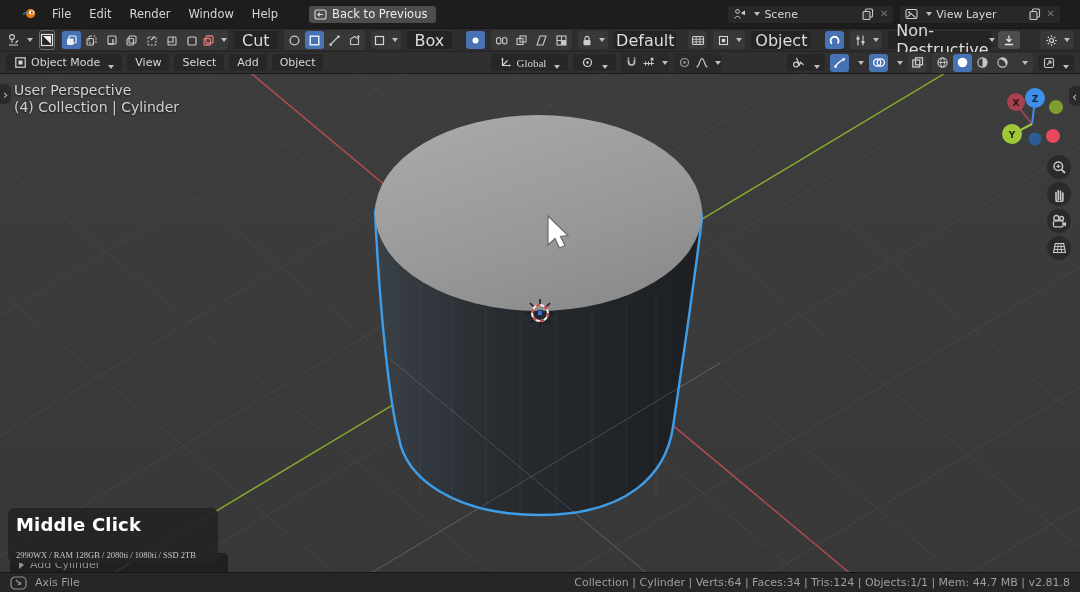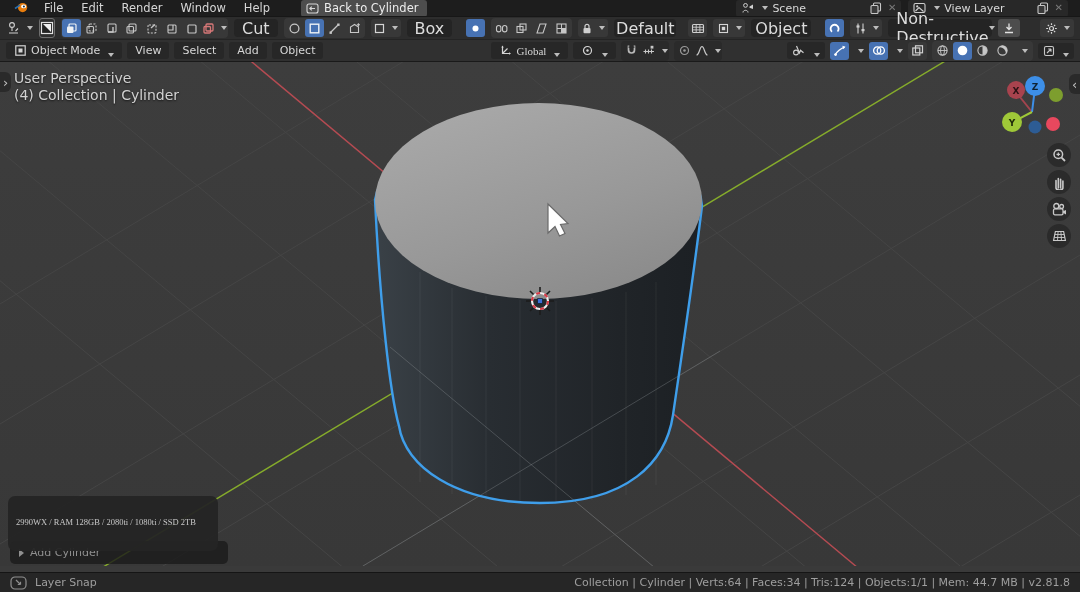--- a/index.html
+++ b/index.html
@@ -12,21 +12,21 @@
           border-top:4px solid #bdbdbd; margin-left:4px; flex:0 0 auto; }
   .ib { height:18px; min-width:19px; display:flex; align-items:center; justify-content:center;
         border-radius:3px; flex:0 0 auto; }
   .on { background:#4772b3; }
   .grp { display:flex; align-items:center; background:#383838; border-radius:4px; padding:1px; gap:1px; }
   .field { background:#242424; border-radius:4px; height:18px; display:flex; align-items:center;
            color:#dddddd; font-size:16px; padding:0 8px; }
   svg { display:block; }
 
   
-  .topbar { height:16px; background:#1d1d1d; display:flex; align-items:center; padding:0 12px;
+  .topbar { height:28px; background:#1d1d1d; display:flex; align-items:center; padding:0 20px;
             color:#d6d6d6; font-size:11.5px; flex:0 0 auto; }
   .menu { padding:2px 9px; border-radius:3px; cursor:default; }
   .backbtn { margin-left:22px; background:#4d4d4d; border-radius:3px; height:17px;
              display:flex; align-items:center; gap:5px; padding:0 9px 0 5px; color:#ececec; }
   .tb-right { margin-left:auto; display:flex; align-items:flex-end; gap:7px; }
   .selector { background:#282828; border-radius:3px; height:17px; display:flex; align-items:center;
               padding:0 5px; gap:4px; }
   .selector .val { font-size:11px; color:#d8d8d8; padding-right:28px; }
   .selector .scene-val { padding-right:60px; }
   .xmark { color:#7a7a7a; font-size:10px; line-height:1; padding-left:2px; }
@@ -94,21 +94,21 @@
     <span class="menu">Window</span>
     <span class="menu">Help</span>
 
     <span class="backbtn">
       <span>
         <svg width="13" height="11" viewBox="0 0 13 11">
             <rect x="1" y="1" width="11" height="9" rx="2" fill="none" stroke="#d8d8d8" stroke-width="1.1"></rect>
             <path d="M9 5.5 H4 M5.8 3.6 L3.8 5.5 L5.8 7.4" stroke="#d8d8d8" stroke-width="1.1" fill="none"></path>
           </svg>
       </span>
-      <span>Back to Cylinder</span>
+      <span>Back to Previous</span>
     </span>
 
     <div class="tb-right">
       <div class="selector">
         <span>
           <svg width="13" height="12" viewBox="0 0 13 12">
               <circle cx="4.5" cy="3.4" r="1.9" fill="none" stroke="#cfcfcf" stroke-width="1"></circle>
               <path d="M2 10.5 C2 7.6 7 7.6 7 10.5" fill="none" stroke="#cfcfcf" stroke-width="1"></path>
               <path d="M8.5 4.5 L12 2.5 V7 L8.5 5.8 Z" fill="#cfcfcf"></path>
             </svg>
@@ -616,27 +616,28 @@
           <path d="M2.9 5.5 H12.1 M2.3 8.5 H12.7 M6.1 2.5 L5.5 11.5 M8.9 2.5 L9.5 11.5" stroke="#c9c9c9" stroke-width="0.9"></path>
         </svg>
     </div>
 
     <div class="opanel">
       <span class="tri"></span>
       <span>Add Cylinder</span>
     </div>
 
     <div class="tooltip">
+      <div class="tt-title">Middle Click</div>
       <div class="tt-sub">2990WX / RAM 128GB / 2080ti / 1080ti / SSD 2TB</div>
     </div>
   </div>
 
   <div class="statusbar">
     <span style="margin-right:7px;display:flex">
       <svg width="18" height="14" viewBox="0 0 18 14">
           <rect x="1" y="1" width="15" height="12" rx="4" fill="none" stroke="#8f8f8f" stroke-width="1.2"></rect>
           <path d="M6 4 L10.5 8.5 M10.5 8.5 V5.8 M10.5 8.5 H7.8" stroke="#8f8f8f" stroke-width="1.2" fill="none"></path>
         </svg>
     </span>
-    <span>Layer Snap</span>
+    <span>Axis File</span>
     <span class="sb-right">Collection | Cylinder | Verts:64 | Faces:34 | Tris:124 | Objects:1/1 | Mem: 44.7 MB | v2.81.8</span>
   </div>
 </div>
 
 </body></html>

